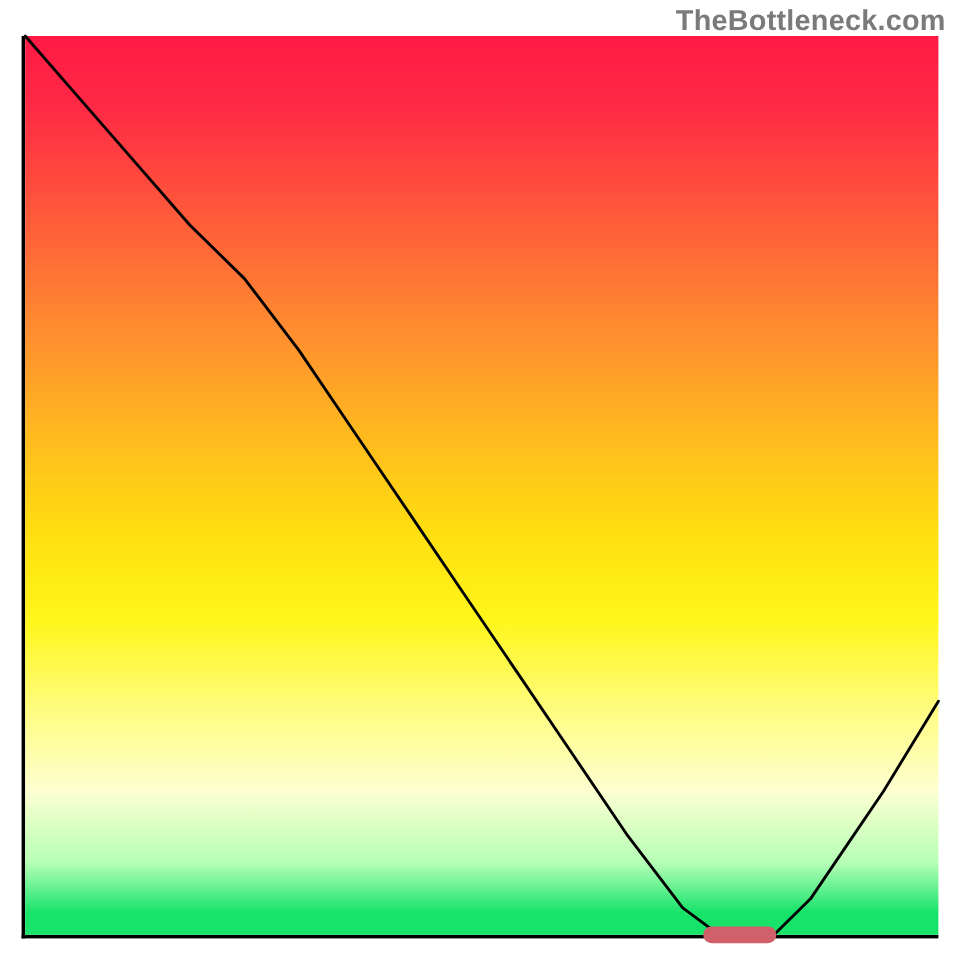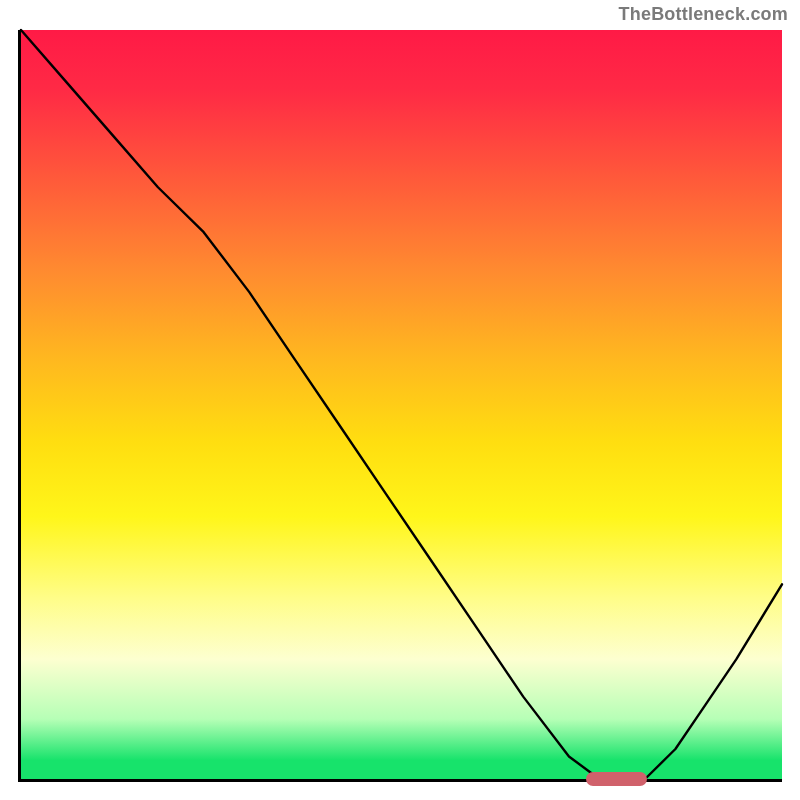--- a/index.html
+++ b/index.html
@@ -13,21 +13,21 @@
   }
   .wrap {
     position: relative;
     width: 800px;
     height: 800px;
   }
   .watermark {
     position: absolute;
     top: 4px;
     right: 12px;
-    font-size: 18px;
+    font-size: 24px;
     font-weight: 600;
     color: #7a7a7a;
     letter-spacing: 0.2px;
     z-index: 20;
     user-select: text;
   }
   .plot {
     position: absolute;
     left: 18px;
     top: 30px;

